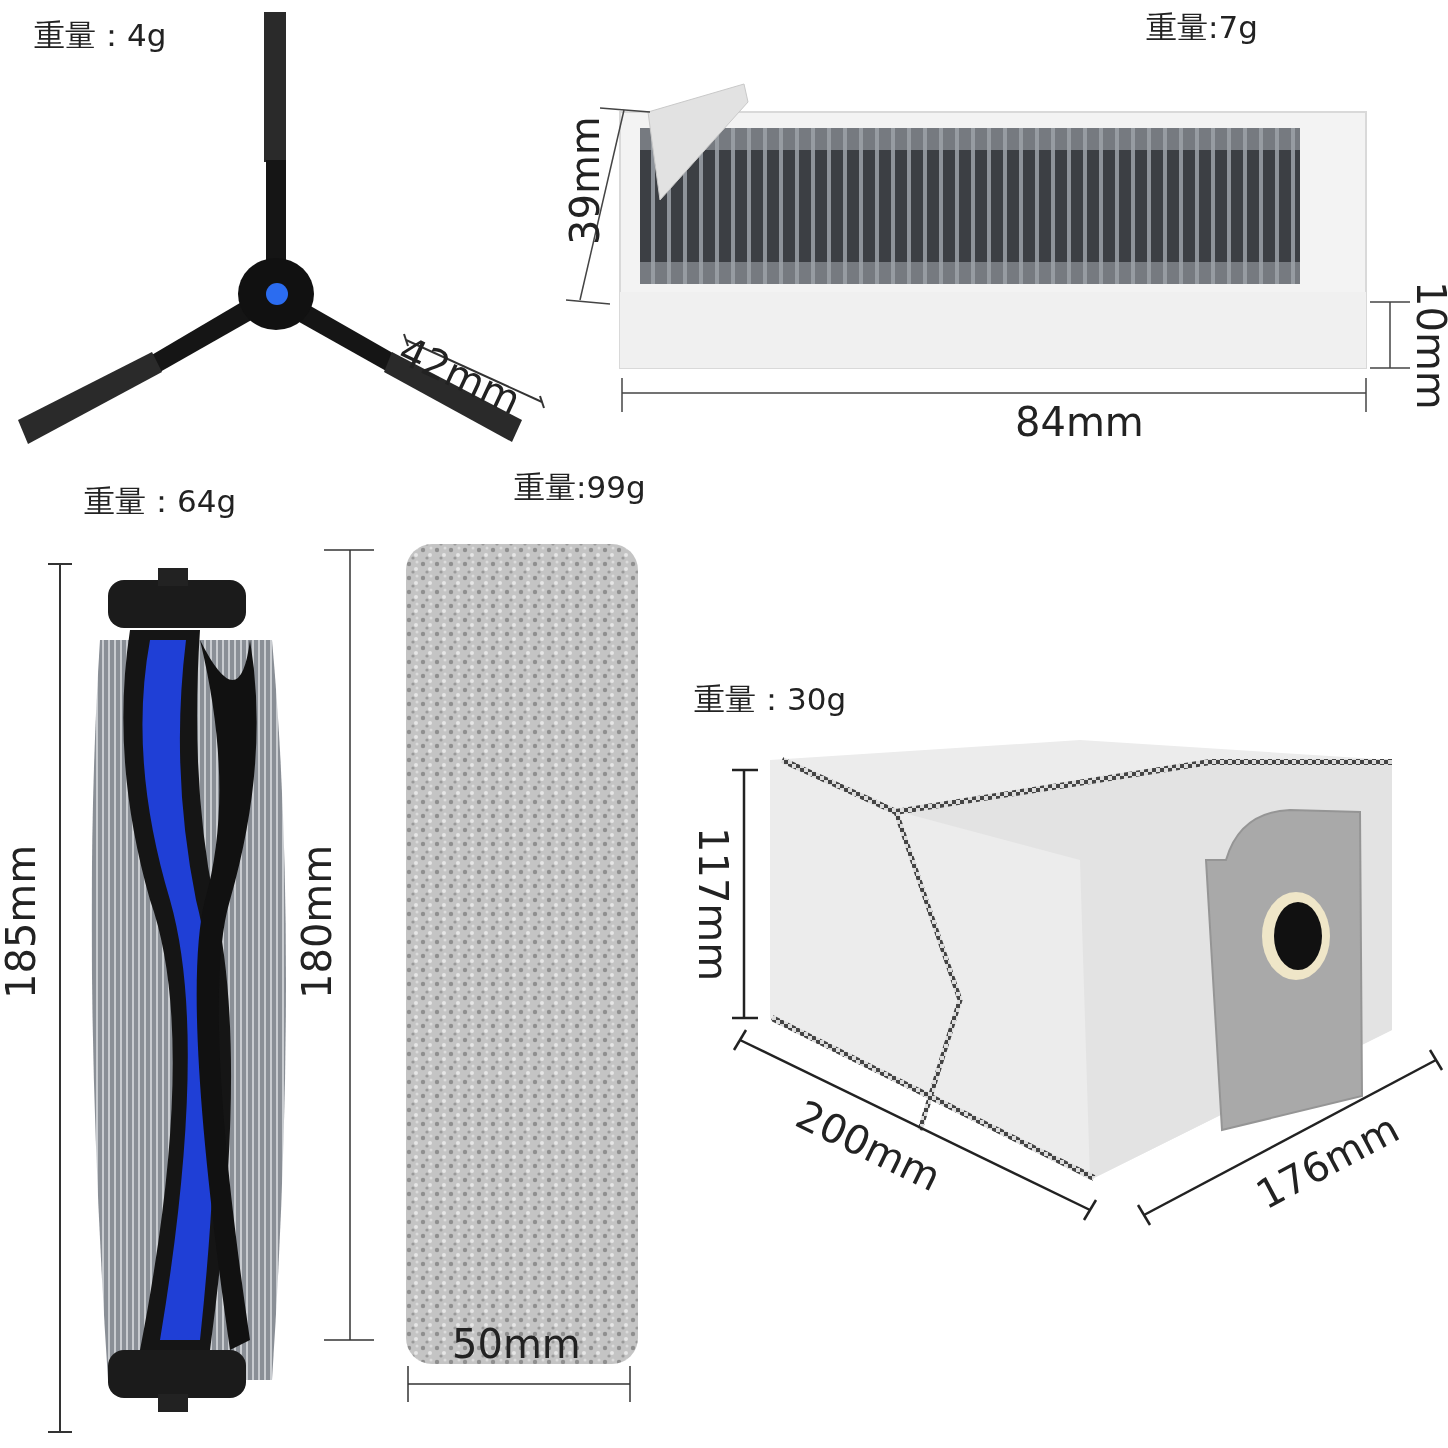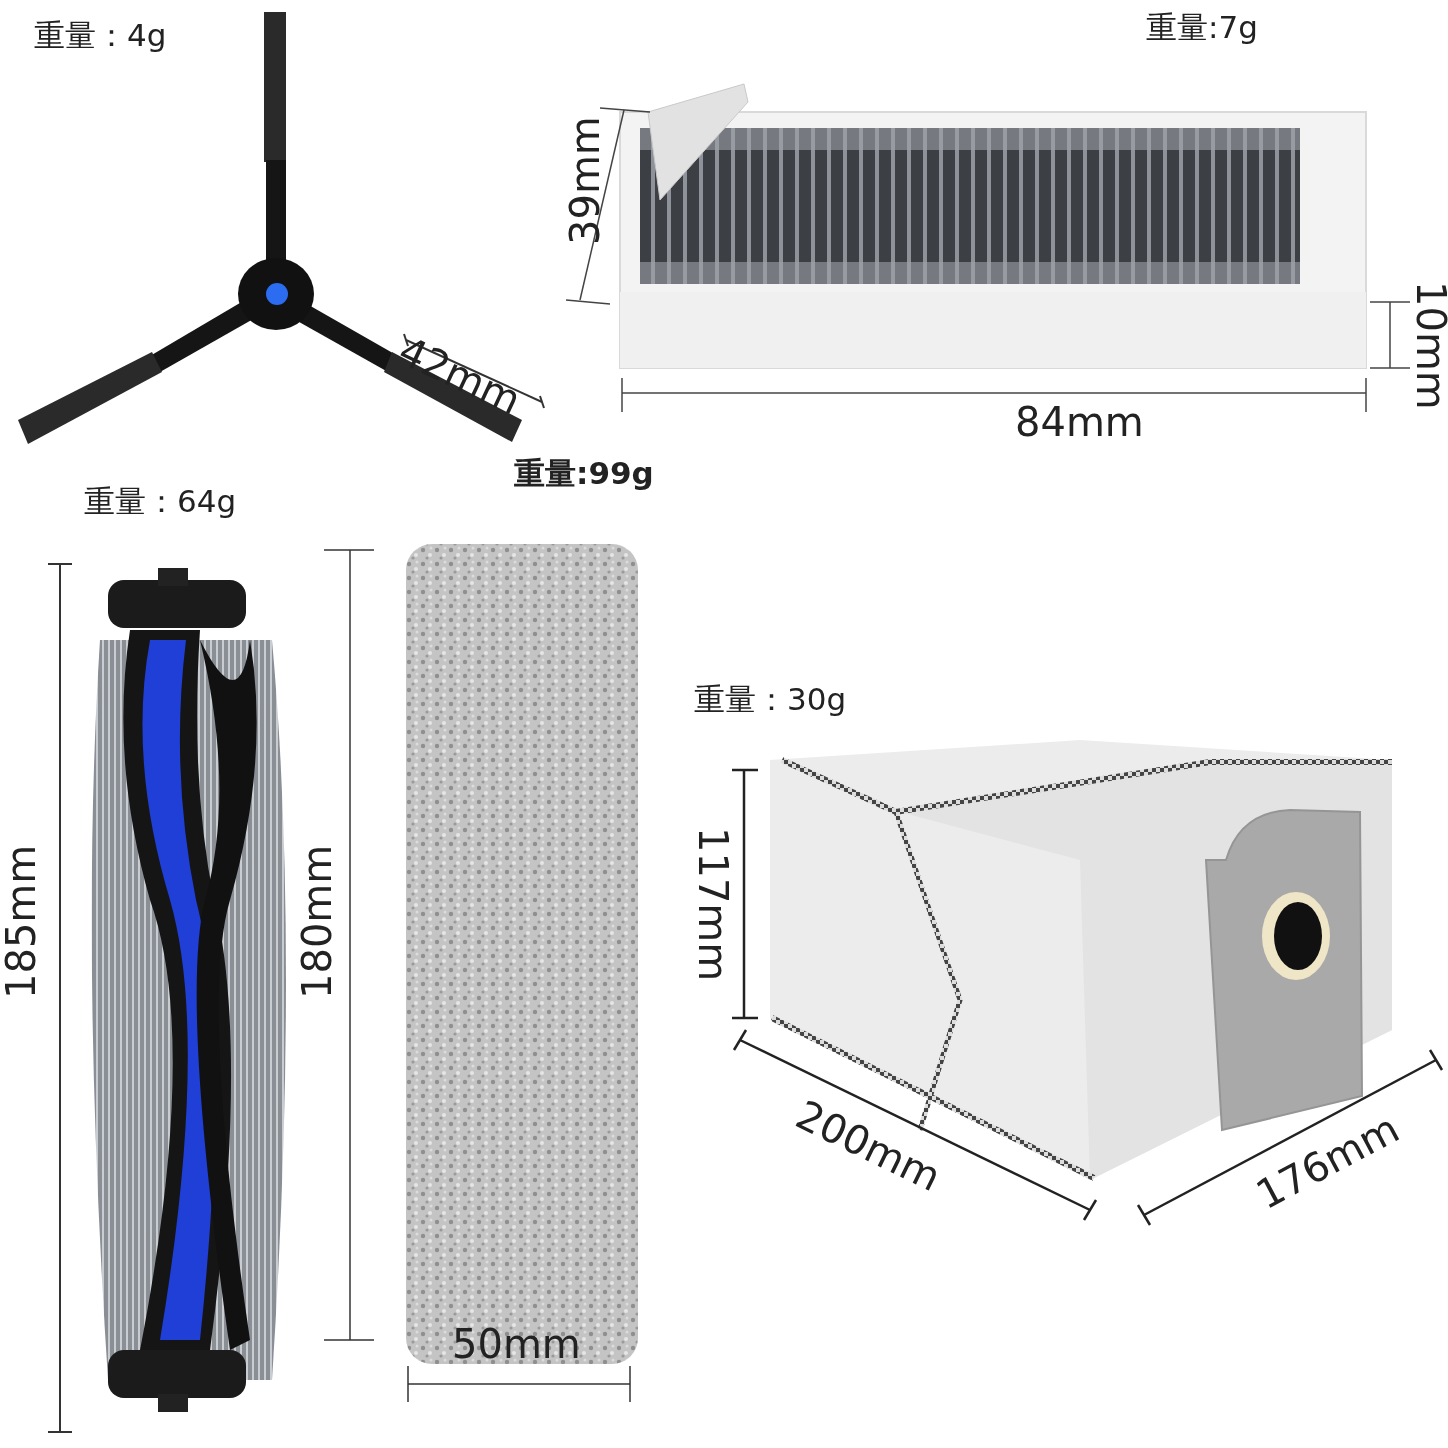--- a/index.html
+++ b/index.html
@@ -140,20 +140,20 @@
 <div class="dim" style="left:410px; top:330px; transform:rotate(25deg); transform-origin:left top;">42mm</div>
 
 <div class="label" style="left:1146px; top:12px;">重量:7g</div>
 <div class="dim" style="left:530px; top:170px; width:110px; text-align:center; transform:rotate(-90deg);">39mm</div>
 <div class="dim" style="left:1376px; top:316px; width:110px; text-align:center; transform:rotate(90deg);">10mm</div>
 <div class="dim" style="left:976px; top:402px;margin-left:39px;">84mm</div>
 
 <div class="label" style="left:84px; top:486px;">重量：64g</div>
 <div class="dim" style="left:-44px; top:914px; width:130px; text-align:center; transform:rotate(-90deg);">185mm</div>
 
-<div class="label" style="left:514px; top:458px;font-weight:bold;">重量:99g</div>
+<div class="label" style="left:514px; top:472px;">重量:99g</div>
 <div class="dim" style="left:252px; top:914px; width:130px; text-align:center; transform:rotate(-90deg);">180mm</div>
 <div class="dim" style="left:452px; top:1324px;">50mm</div>
 
 <div class="label" style="left:694px; top:684px;">重量：30g</div>
 <div class="dim" style="left:648px; top:872px; width:130px; text-align:center; transform:rotate(90deg);">117mm</div>
 <div class="dim" style="left:808px; top:1094px; transform:rotate(26deg); transform-origin:left top;">200mm</div>
 <div class="dim" style="left:1250px; top:1180px; transform:rotate(-28deg); transform-origin:left top;">176mm</div>
 
 </body></html>

